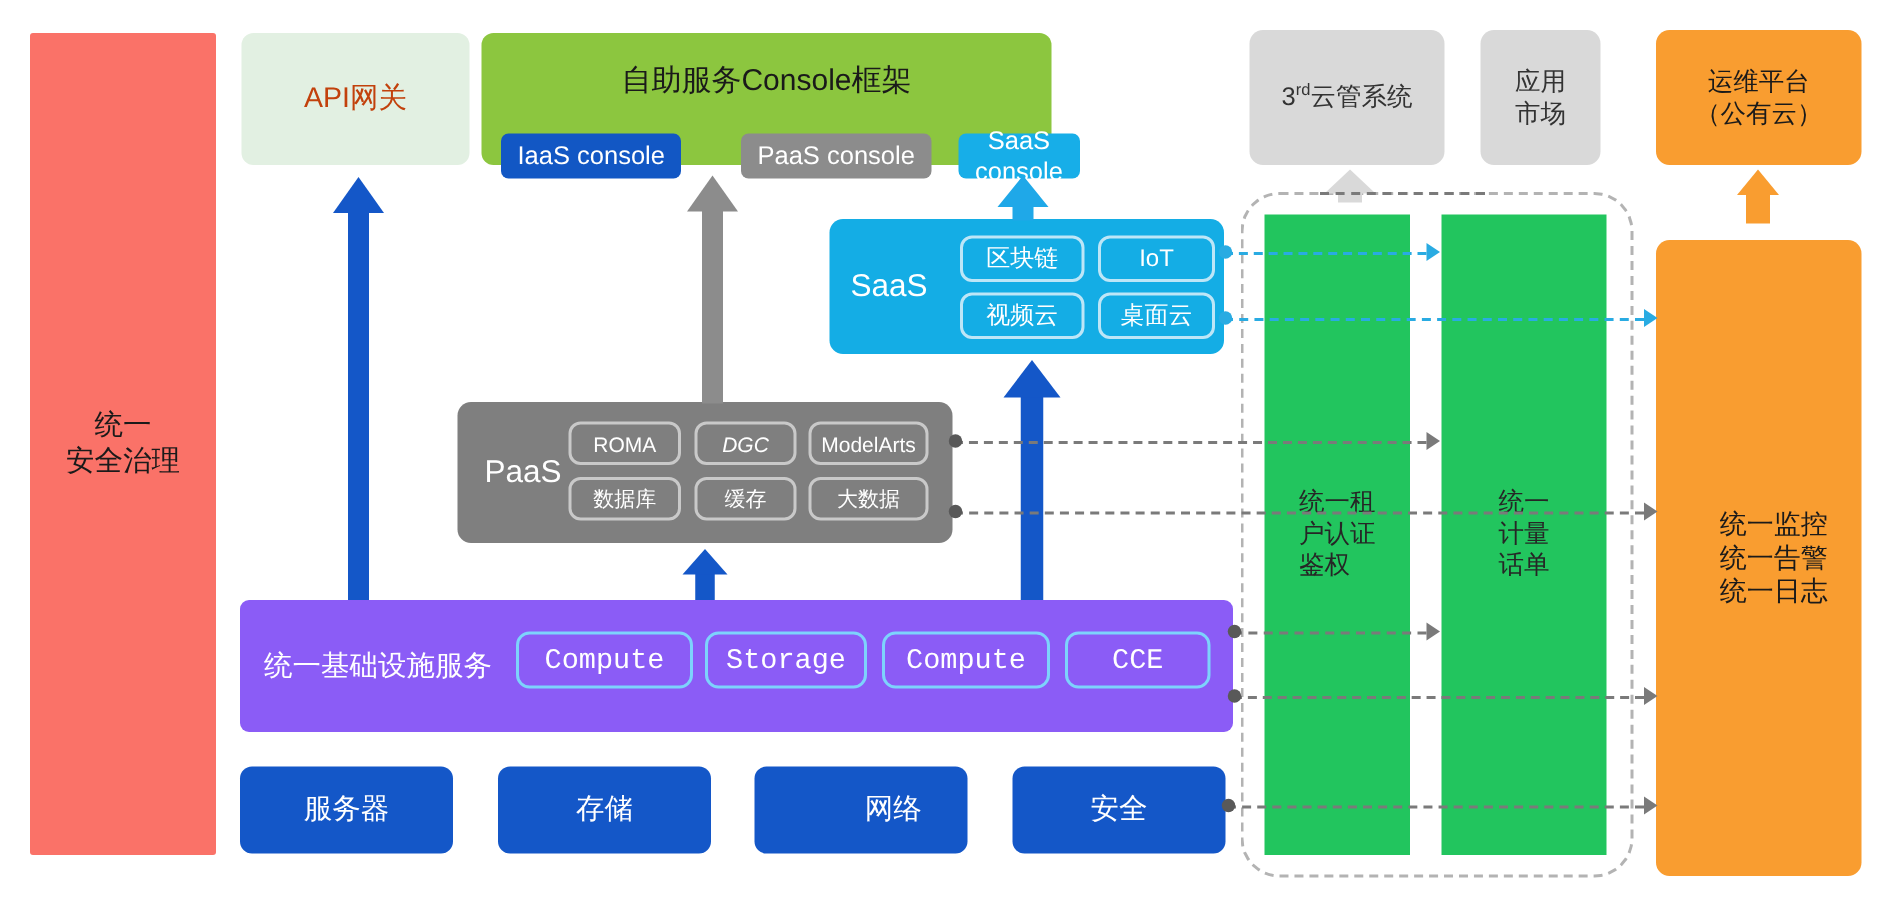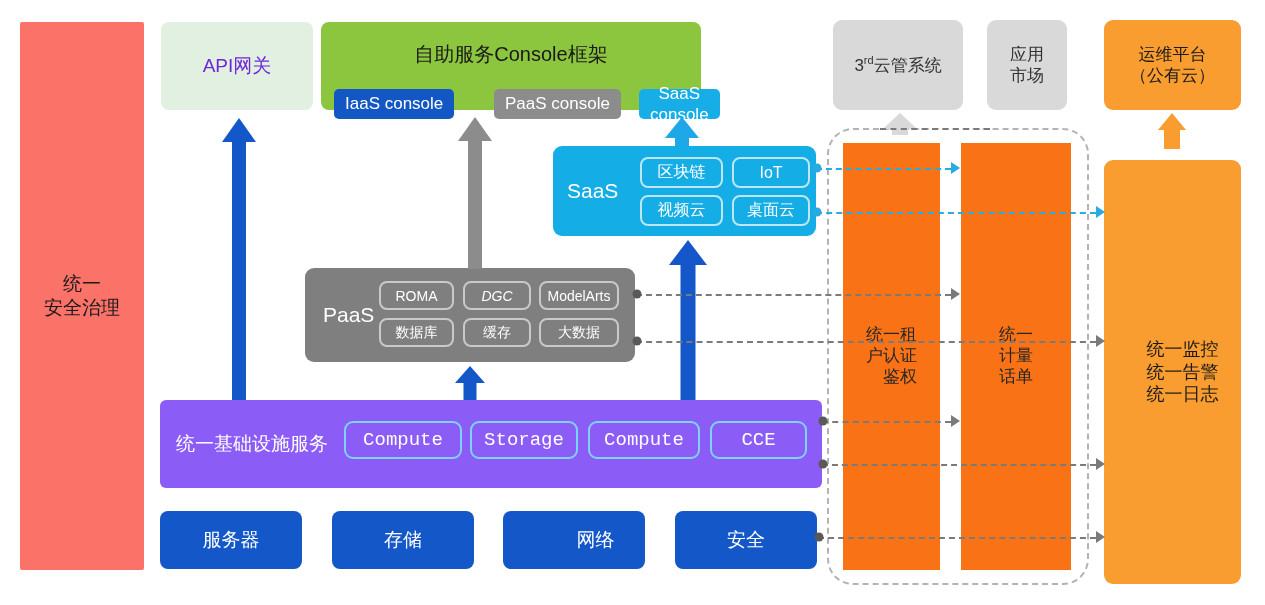--- a/index.html
+++ b/index.html
@@ -32,21 +32,21 @@
   .sec-col {
     background: #FA7268;
     color: #1a1a1a;
     font-size: 19px;
     border-radius: 2px;
   }
 
   
   .api-gw {
     background: #E2F0E2;
-    color: #6d28d9;
+    color: #c2410c;
     font-size: 19px;
     border-radius: 8px;
   }
 
   
   .console-frame {
     background: #8CC63F;
     border-radius: 8px;
     display: block;
   }
@@ -190,27 +190,27 @@
   
   .dashed-container {
     position: absolute;
     border: 2.5px dashed #B3B3B3;
     border-radius: 26px;
     box-sizing: border-box;
     background: transparent;
   }
   .mid-col {
     position: absolute;
-    background: #f97316;
+    background: #22c55e;
     color: #262626;
     font-size: 17px;
     display: flex;
     align-items: center;
     justify-content: center;
-    text-align: right;
+    text-align: left;
     line-height: 1.22;
   }
 
   
   .arrow-up { position: absolute; }
   .arrow-up .shaft { position: absolute; left: 50%; transform: translateX(-50%); bottom: 0; }
   .arrow-up .head {
     position: absolute; left: 50%; transform: translateX(-50%); top: 0;
     width: 0; height: 0;
     border-left-style: solid; border-right-style: solid; border-bottom-style: solid;

